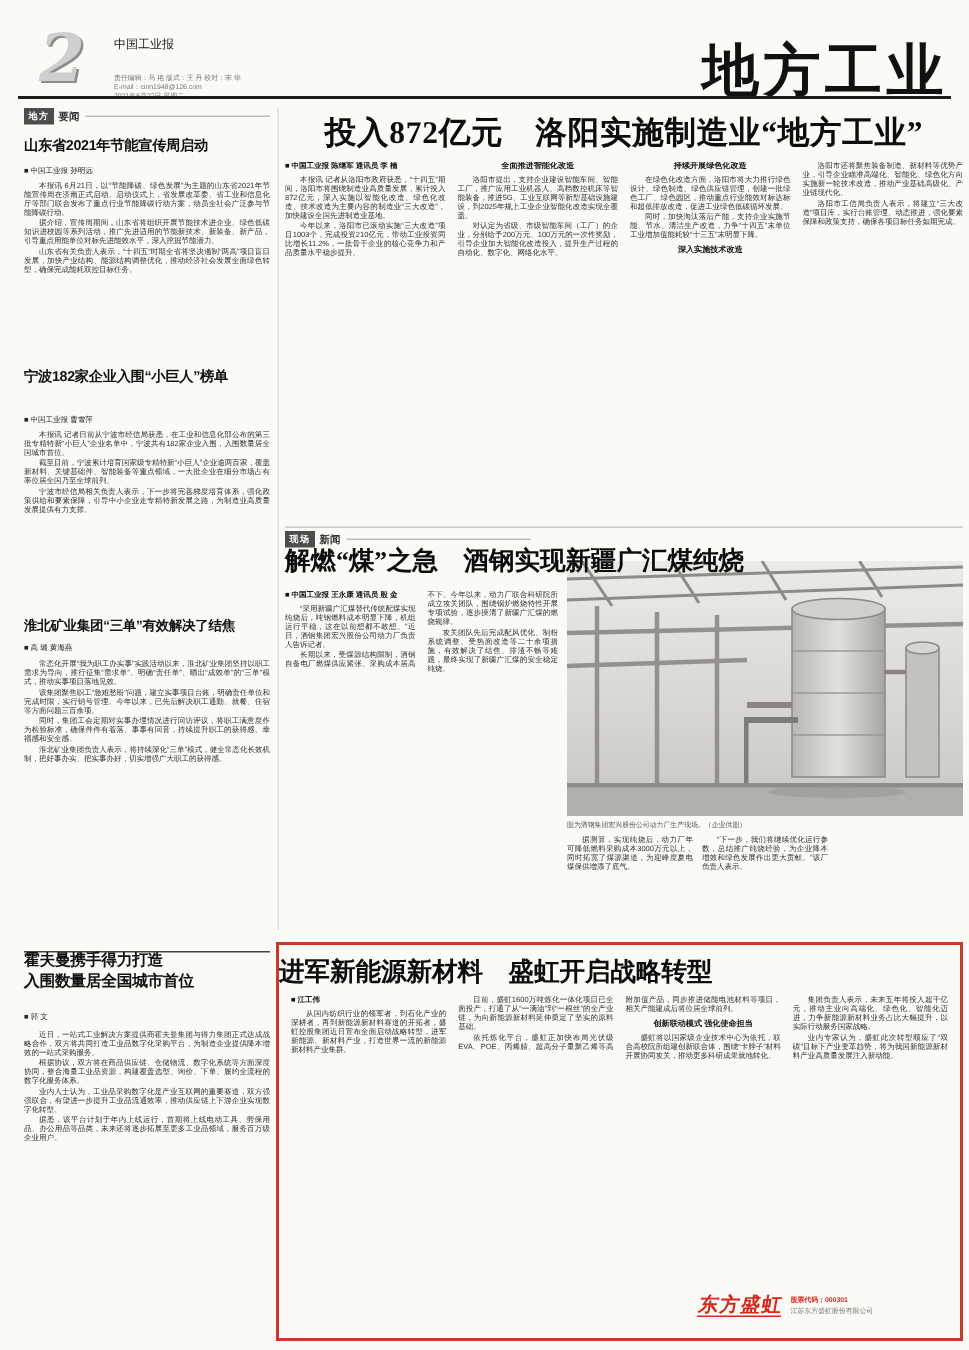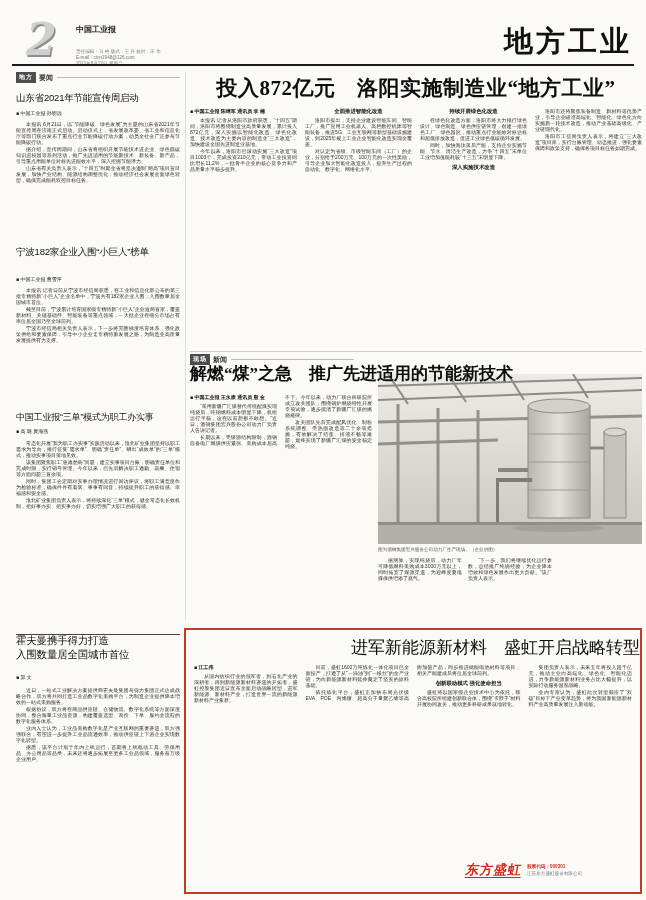--- a/index.html
+++ b/index.html
@@ -11,40 +11,40 @@
   }
   .abs{position:absolute;}
   
   .pagenum{
     left:26px;top:18px;
     font-family:"DejaVu Serif",serif;font-style:italic;font-weight:bold;
     font-size:44px;line-height:44px;color:#cfcfcf;
     text-shadow:1.5px 1.5px 0 #8e8e8e;
   }
   .masthead{left:76px;top:24px;width:200px;}
-  .masthead .mh-title{font-size:8px;font-weight:bold;color:#1a1a1a;margin-bottom:14px;}
+  .masthead .mh-title{font-size:8px;font-weight:normal;color:#1a1a1a;margin-bottom:14px;}
   .masthead .mh-line{font-size:4.6px;line-height:6px;color:#777;}
   .section-title{
     right:14px;top:22px;
     font-family:"Liberation Serif","DejaVu Serif",serif;
-    font-size:29px;font-weight:bold;color:#111;letter-spacing:3px;
+    font-size:38px;font-weight:bold;color:#111;letter-spacing:3px;
   }
   .header-rule{left:12px;top:64px;width:622px;height:2px;background:#1c1c1c;}
   
   .v-rule{left:185px;top:72px;width:1px;height:548px;background:#ddd;}
   .mid-divider{left:190px;top:351px;width:452px;height:1px;background:#ccc;}
   .l4-divider{left:16px;top:634px;width:164px;height:1px;background:#444;}
   
   .badge{display:flex;align-items:center;width:164px;}
   .badge .badge-box{background:#4d4d4d;color:#fff;font-size:6px;font-weight:bold;padding:1px 3px;letter-spacing:1px;}
   .badge .badge-label{font-size:7px;font-weight:bold;color:#333;margin-left:3px;white-space:nowrap;}
   .badge .badge-line{flex:1;border-top:1px solid #bbb;margin-left:4px;}
   .badge.wide{width:452px;}
   
-  .left-title{font-size:9.5px;font-weight:normal;color:#111;line-height:12px;letter-spacing:-0.2px;}
+  .left-title{font-size:9.5px;font-weight:bold;color:#111;line-height:12px;letter-spacing:-0.2px;}
   .byline{font-size:5px;color:#222;}
   .body-text{font-size:5px;line-height:6px;text-align:justify;color:#2e2e2e;overflow:hidden;}
   .body-text p{margin:0;}
   .body-text .para{text-indent:2em;margin-bottom:1px;}
   .body-text .byline-flow{font-weight:bold;color:#111;margin-bottom:3px;}
   .body-text .subhead{font-weight:bold;text-align:center;color:#111;margin:4px 0 3px;font-size:5.4px;}
   
   .top-headline{
     left:190px;top:74px;width:452px;text-align:center;
     font-family:"Liberation Serif","DejaVu Serif",serif;
@@ -60,23 +60,23 @@
   .mid-left-body{left:190px;top:394px;width:182px;height:226px;column-count:2;column-gap:8px;}
   .photo-frame{left:378px;top:374px;width:264px;height:170px;z-index:1;}
   .photo-caption{left:378px;top:547px;width:264px;font-size:4.6px;color:#555;}
   .mid-below-body{left:378px;top:557px;width:264px;height:62px;column-count:3;column-gap:6px;}
   
   .feature-box{
     left:184px;top:628px;width:454px;height:262px;
     border:2px solid #c43b28;background:#fbfaf6;z-index:2;
   }
   .feature-headline{
-    position:absolute;left:0;top:6px;width:100%;text-align:right;
-    font-family:"Liberation Serif","DejaVu Serif",serif;
-    font-size:17px;font-weight:normal;color:#0d0d0d;white-space:nowrap;
+    position:absolute;left:0;top:6px;width:100%;text-align:left;
+    font-family:"Liberation Serif","DejaVu Serif",serif;
+    font-size:17px;font-weight:bold;color:#0d0d0d;white-space:nowrap;
   }
   .feature-body{position:absolute;left:8px;top:34px;width:438px;height:198px;column-count:4;column-gap:8px;}
   .logo-block{
     position:absolute;right:6px;bottom:5px;width:168px;height:34px;
     background:#fbfaf6;display:flex;align-items:center;gap:5px;
   }
   .logo-mark{
     font-size:13px;font-weight:bold;color:#d5281e;
     transform:skewX(-10deg);letter-spacing:1px;white-space:nowrap;
     border-bottom:1.5px solid #d5281e;line-height:15px;
@@ -116,21 +116,21 @@
   </div>
 
 <div class="abs lc left-title" style="top:246px;">宁波182家企业入围“小巨人”榜单</div>
 <div class="abs lc byline" style="top:276px;">■ 中国工业报 曹雪萍</div>
 <div class="abs lc body-text" style="top:287px;height:114px;">
     <p class="para">本报讯 记者日前从宁波市经信局获悉，在工业和信息化部公布的第三批专精特新“小巨人”企业名单中，宁波共有182家企业入围，入围数量居全国城市首位。</p>
     <p class="para">截至目前，宁波累计培育国家级专精特新“小巨人”企业逾两百家，覆盖新材料、关键基础件、智能装备等重点领域，一大批企业在细分市场占有率位居全国乃至全球前列。</p>
     <p class="para">宁波市经信局相关负责人表示，下一步将完善梯度培育体系，强化政策供给和要素保障，引导中小企业走专精特新发展之路，为制造业高质量发展提供有力支撑。</p>
   </div>
 
-<div class="abs lc left-title" style="top:411px;font-size:9px;">中国工业报“三单”模式为职工办实事</div>
+<div class="abs lc left-title" style="top:411px;font-size:9px;">淮北矿业集团“三单”有效解决了结焦</div>
 <div class="abs lc byline" style="top:428px;">■ 高 璐 黄海燕</div>
 <div class="abs lc body-text" style="top:440px;height:188px;">
     <p class="para">常态化开展“我为职工办实事”实践活动以来，淮北矿业集团坚持以职工需求为导向，推行征集“需求单”、明确“责任单”、晒出“成效单”的“三单”模式，推动实事项目落地见效。</p>
     <p class="para">该集团聚焦职工“急难愁盼”问题，建立实事项目台账，明确责任单位和完成时限，实行销号管理。今年以来，已先后解决职工通勤、就餐、住宿等方面问题三百余项。</p>
     <p class="para">同时，集团工会定期对实事办理情况进行回访评议，将职工满意度作为检验标准，确保件件有着落、事事有回音，持续提升职工的获得感、幸福感和安全感。</p>
     <p class="para">淮北矿业集团负责人表示，将持续深化“三单”模式，健全常态化长效机制，把好事办实、把实事办好，切实增强广大职工的获得感。</p>
   </div>
 
 <div class="abs l4-divider"></div>
 <div class="abs lc left-title" style="top:617px;font-size:10.5px;line-height:14px;margin-top:16px;">
@@ -161,21 +161,21 @@
     <p class="para">洛阳市工信局负责人表示，将建立“三大改造”项目库，实行台账管理、动态推进，强化要素保障和政策支持，确保各项目标任务如期完成。</p>
   </div>
 
 <div class="abs mid-divider"></div>
 
 <div class="abs badge wide" style="left:190px;top:354px;width:164px;">
   <span class="badge-box">现场</span>
   <span class="badge-label">新闻</span>
   <span class="badge-line"></span>
 </div>
-<div class="abs mid-headline">解燃“煤”之急　推广先进适用的节能新技术</div>
+<div class="abs mid-headline">解燃“煤”之急　酒钢实现新疆广汇煤纯烧</div>
 <div class="abs mid-left-body body-text">
     <p class="byline-flow">■ 中国工业报 王永康 通讯员 殷 金</p>
     <p class="para">“采用新疆广汇煤替代传统配煤实现纯烧后，吨钢燃料成本明显下降，机组运行平稳，这在以前想都不敢想。”近日，酒钢集团宏兴股份公司动力厂负责人告诉记者。</p>
     <p class="para">长期以来，受煤源结构限制，酒钢自备电厂燃煤供应紧张、采购成本居高不下。今年以来，动力厂联合科研院所成立攻关团队，围绕锅炉燃烧特性开展专项试验，逐步摸清了新疆广汇煤的燃烧规律。</p>
     <p class="para">攻关团队先后完成配风优化、制粉系统调整、受热面改造等二十余项措施，有效解决了结焦、排渣不畅等难题，最终实现了新疆广汇煤的安全稳定纯烧。</p>
   </div>
 
 <div class="abs photo-frame">
   <svg width="264" height="170" viewBox="0 0 264 170" xmlns="http://www.w3.org/2000/svg">
     <defs>

